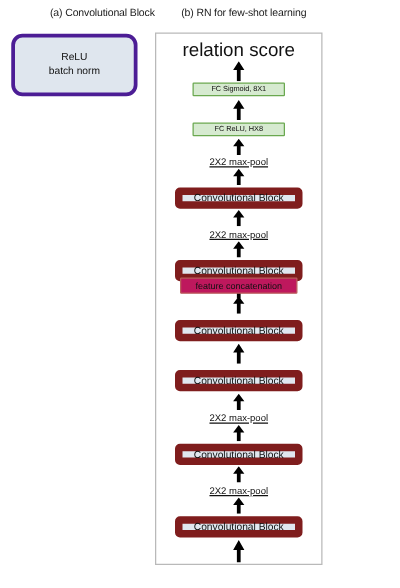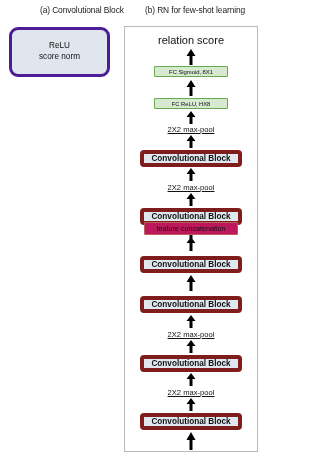--- a/index.html
+++ b/index.html
@@ -60,32 +60,31 @@
     position:absolute;
     box-sizing:border-box;
     display:flex;
     align-items:center;
     justify-content:center;
     white-space:nowrap;
     left:50%;
     transform:translateX(-50%);
   }
   .title-text{
-    font-size:11px;
+    font-size:15px;
     color:#111;
     letter-spacing:0px;
   }
   .conv-node{
     width:102px;height:17px;
     background:#e0e7ef;
-    border:4px solid #7f1d1d;
+    border:6px solid #7f1d1d;
     border-radius:4px;
     font-size:8.2px;
     color:#111;
-    font-weight:bold;
   }
   .fc-node{
     width:74px;height:11px;
     background:#d6ead0;
     border:1px solid #6aa84f;
     border-radius:1px;
     font-size:5.9px;
     color:#111;
     letter-spacing:-0.05px;
   }
@@ -114,21 +113,21 @@
 </style>
 </head>
 <body>
 
 <div class="caption" id="cap-a">(a) Convolutional Block</div>
 
 <div class="caption" id="cap-b">(b) RN for few-shot learning</div>
 
 <div id="conv-block-card">
   <span>ReLU</span>
-  <span>score norm</span>
+  <span>batch norm</span>
 </div>
 
 <div id="rn-panel">
   <div class="stack" id="stack">
 
     <div class="node title-text" style="top:6px;height:14px;">relation score</div>
 
     <div class="arrow" style="top:22px;">
       <svg width="11" height="16" viewBox="0 0 11 16">
           <path d="M5.5 0 L10 7 L7 7 L7 16 L4 16 L4 7 L1 7 Z" fill="#000"></path>

